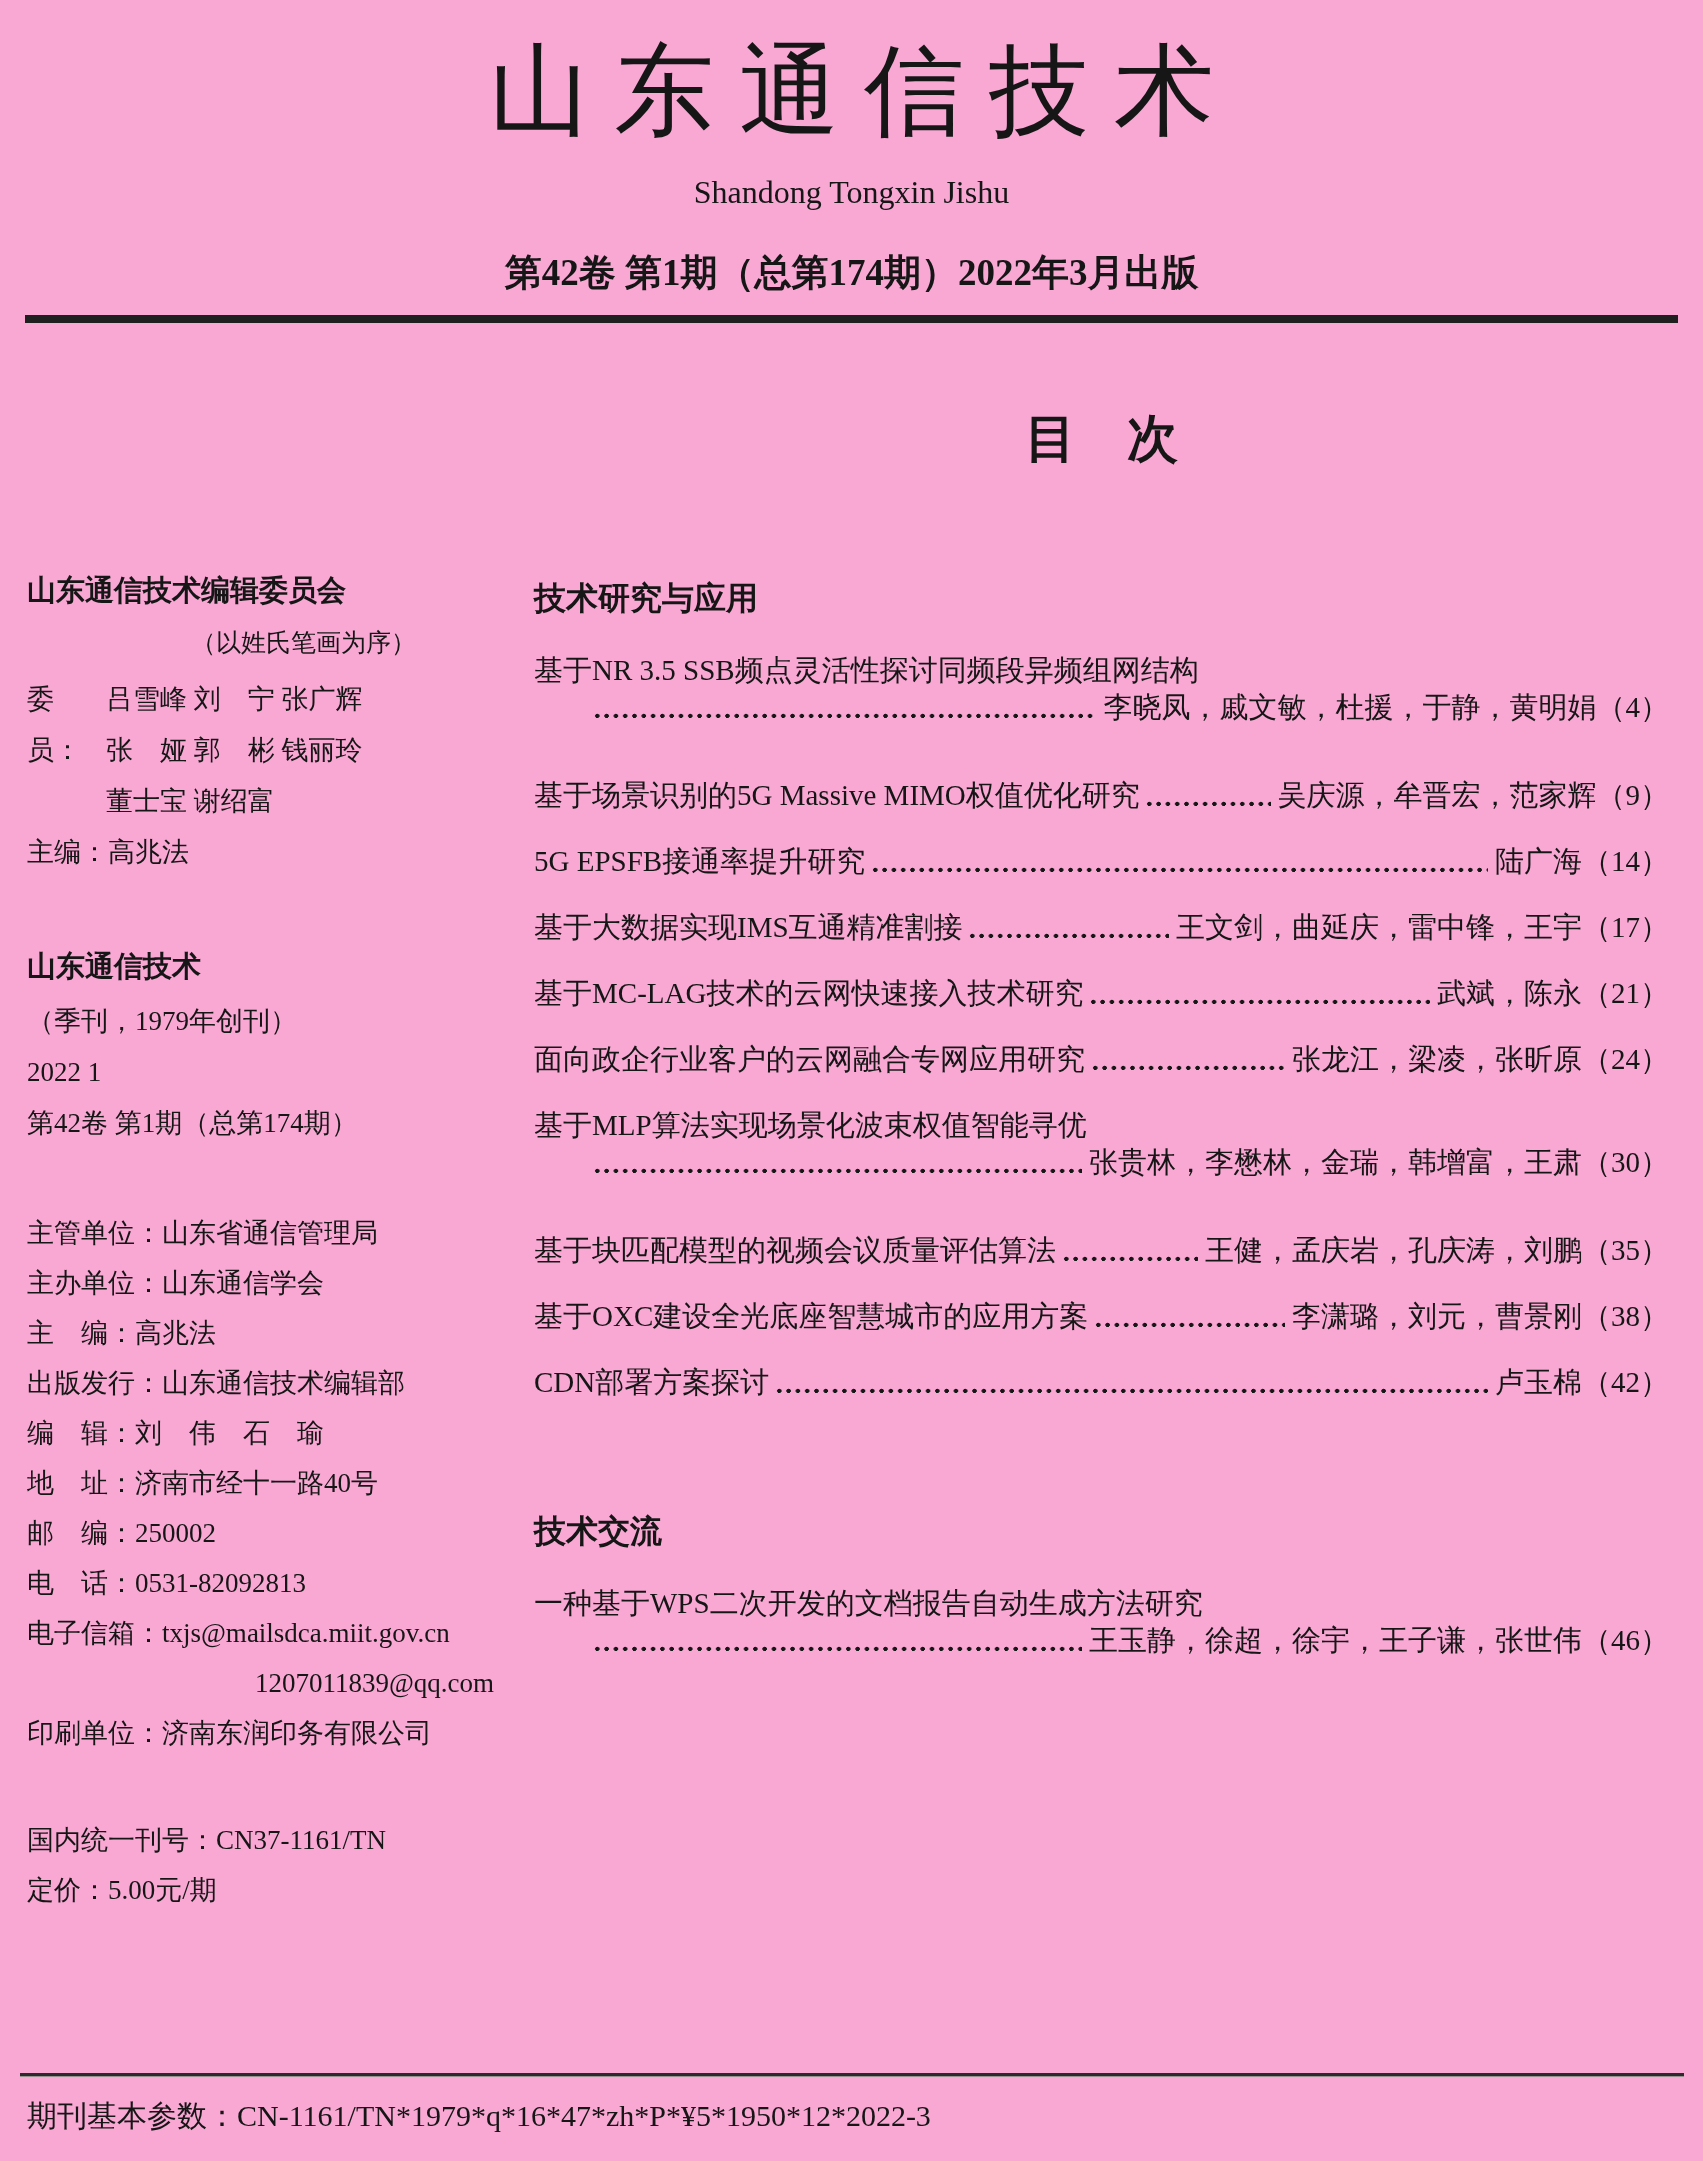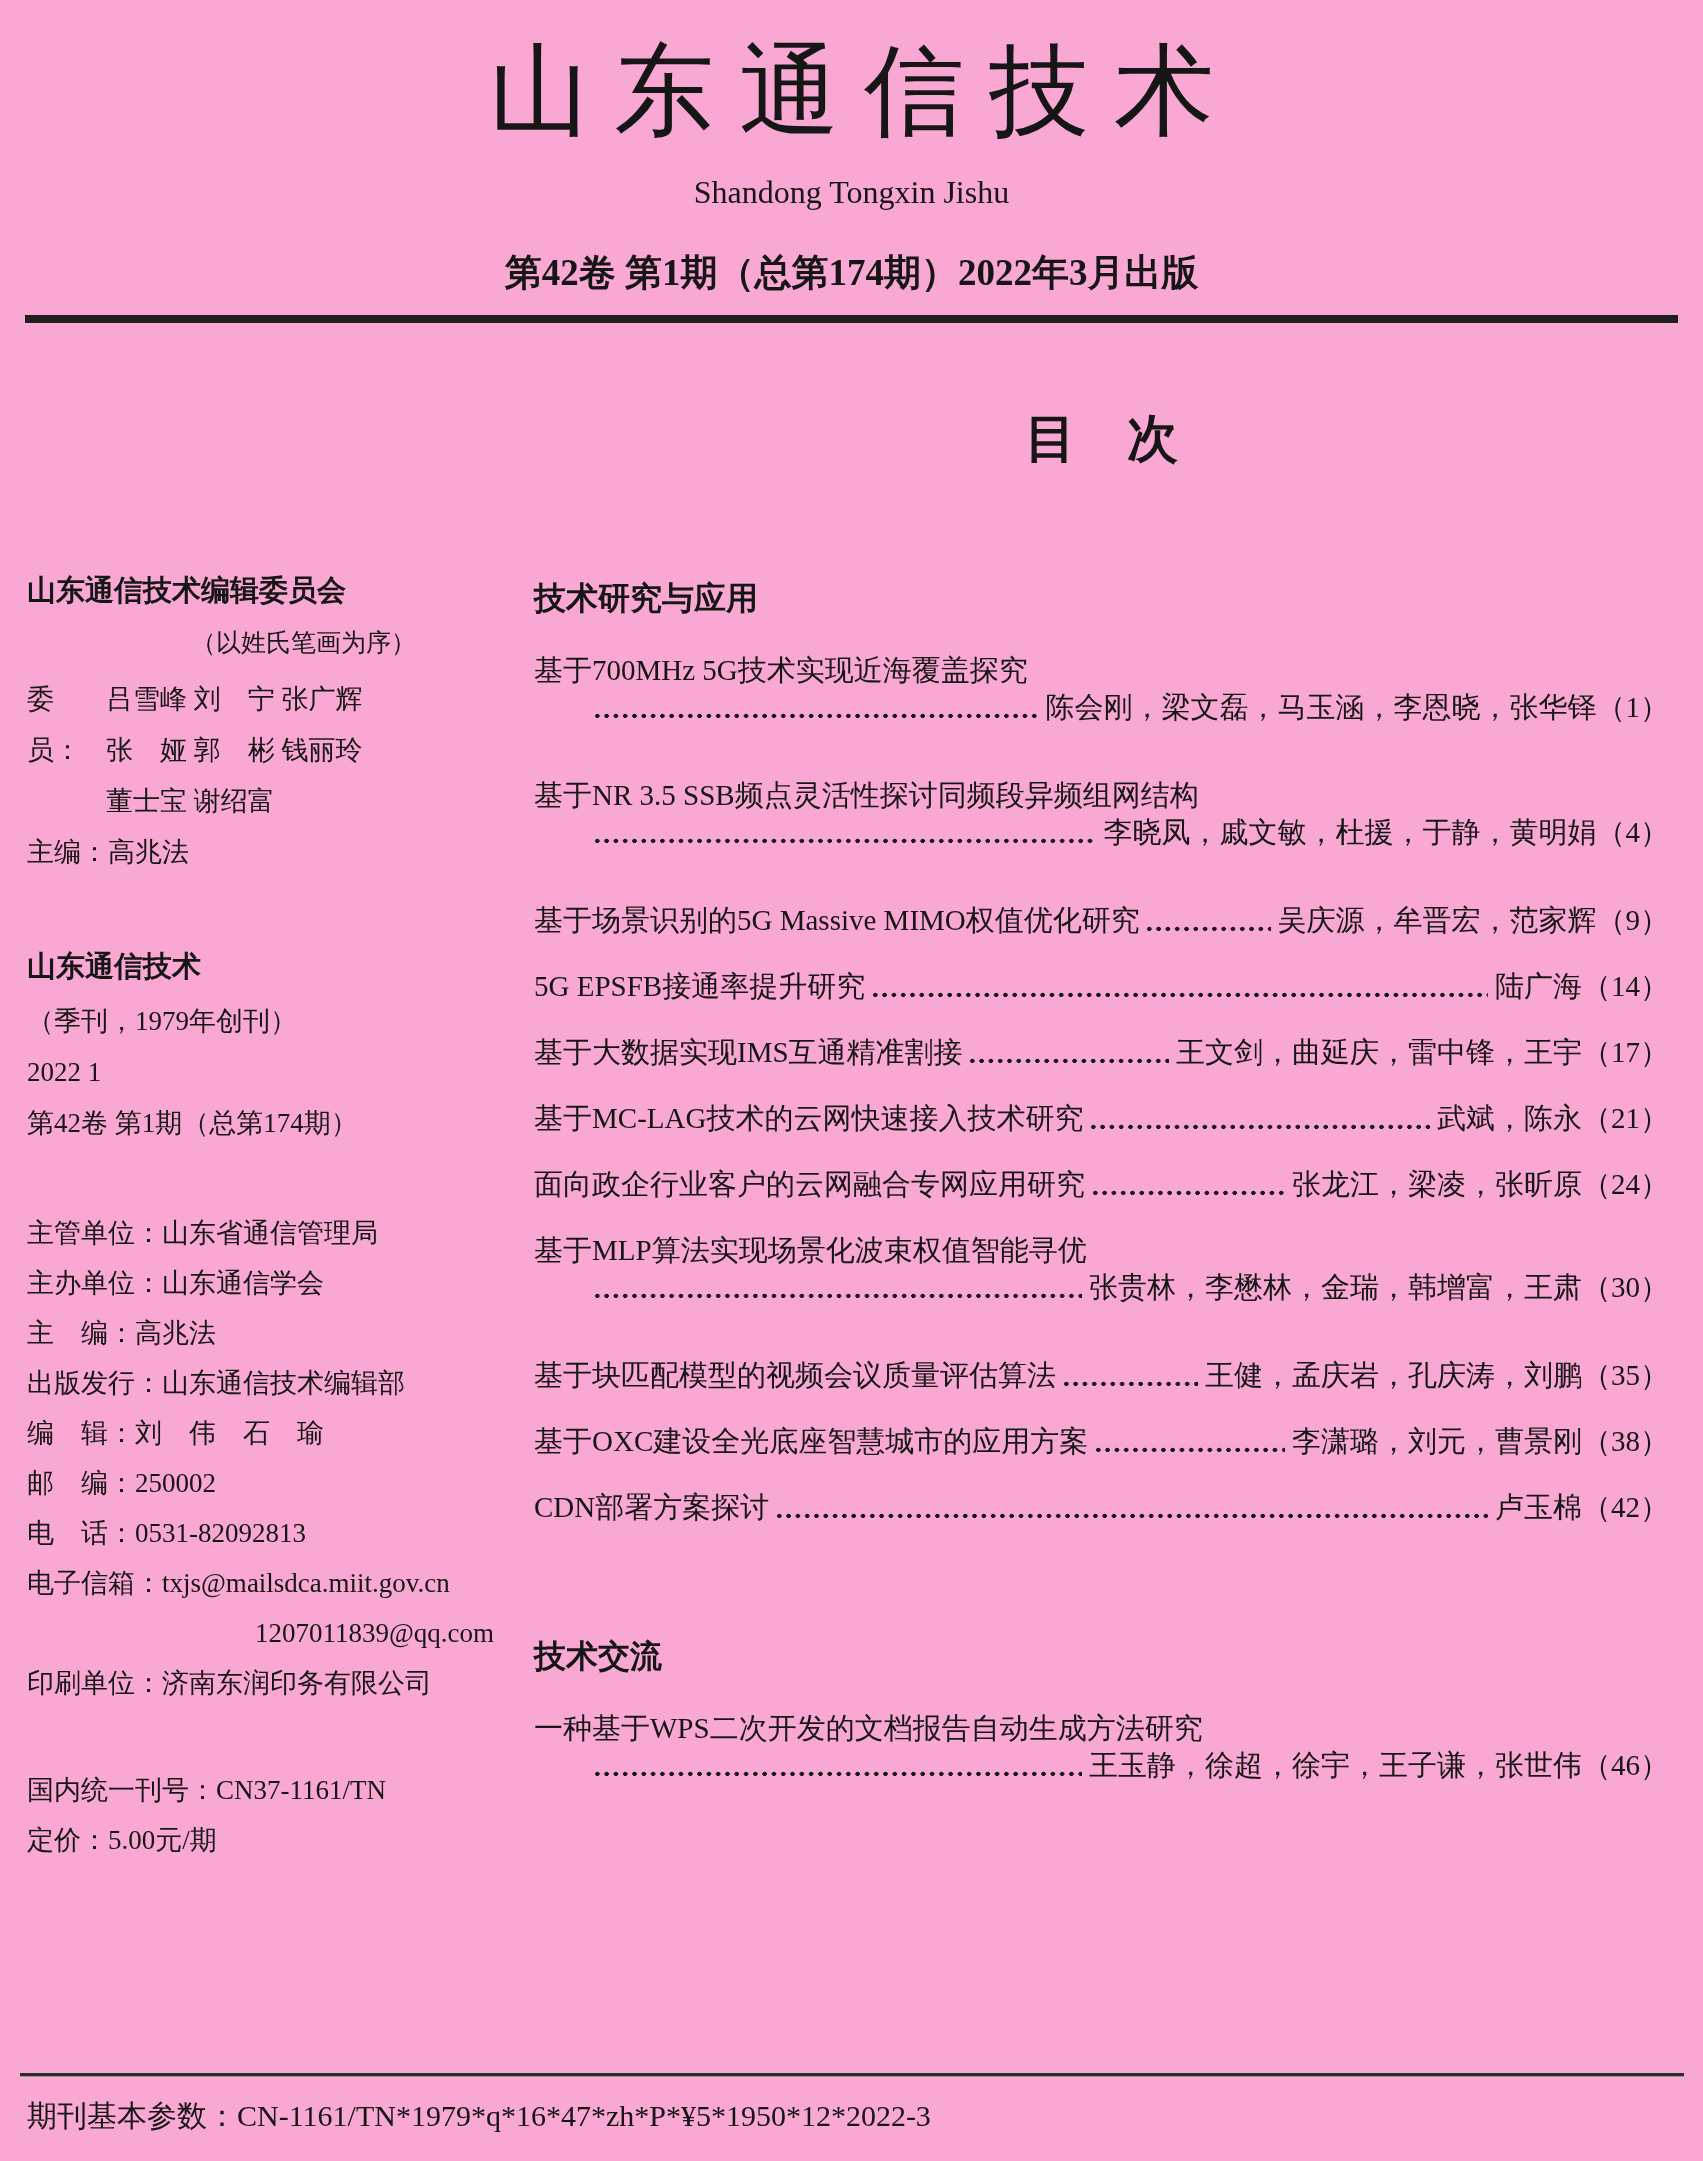--- a/index.html
+++ b/index.html
@@ -178,48 +178,41 @@
       <div class="journal-volume">第42卷 第1期（总第174期）</div>
     </div>
 
     <div class="publish-block">
       <div>
           <div class="pub-line">主管单位：山东省通信管理局</div>
           <div class="pub-line">主办单位：山东通信学会</div>
           <div class="pub-line">主　编：高兆法</div>
           <div class="pub-line">出版发行：山东通信技术编辑部</div>
           <div class="pub-line">编　辑：刘　伟　石　瑜</div>
+          <div class="pub-line">地　址：济南市经十一路40号</div>
           <div class="pub-line">邮　编：250002</div>
           <div class="pub-line">电　话：0531-82092813</div>
           <div class="pub-line">电子信箱：txjs@mailsdca.miit.gov.cn</div>
           <div class="pub-line indent">1207011839@qq.com</div>
           <div class="pub-line">印刷单位：济南东润印务有限公司</div>
         </div>
     </div>
 
     <div class="issn-block">
       <div class="issn-line">国内统一刊号：CN37-1161/TN</div>
       <div class="price-line">定价：5.00元/期</div>
     </div>
   </aside>
 
   <main class="toc">
     <h2 class="toc-title">目　次</h2>
     <div>
         <section class="toc-section">
           <h3 class="section-heading">技术研究与应用</h3>
           <div class="entry two-line">
-            <div class="title-line">基于700MHz 5G技术实现近海覆盖探究</div>
-            <div class="authors-line">
-              <span class="dots"></span>
-              <span class="authors">陈会刚，梁文磊，马玉涵，李恩晓，张华铎</span>
-              <span class="pageno">（1）</span>
-            </div>
-          </div>
-          <div class="entry two-line">
             <div class="title-line">基于NR 3.5 SSB频点灵活性探讨同频段异频组网结构</div>
             <div class="authors-line">
               <span class="dots"></span>
               <span class="authors">李晓凤，戚文敏，杜援，于静，黄明娟</span>
               <span class="pageno">（4）</span>
             </div>
           </div>
           <div class="entry">
             <div class="entry-line">
               <span class="etitle">基于场景识别的5G Massive MIMO权值优化研究</span>

